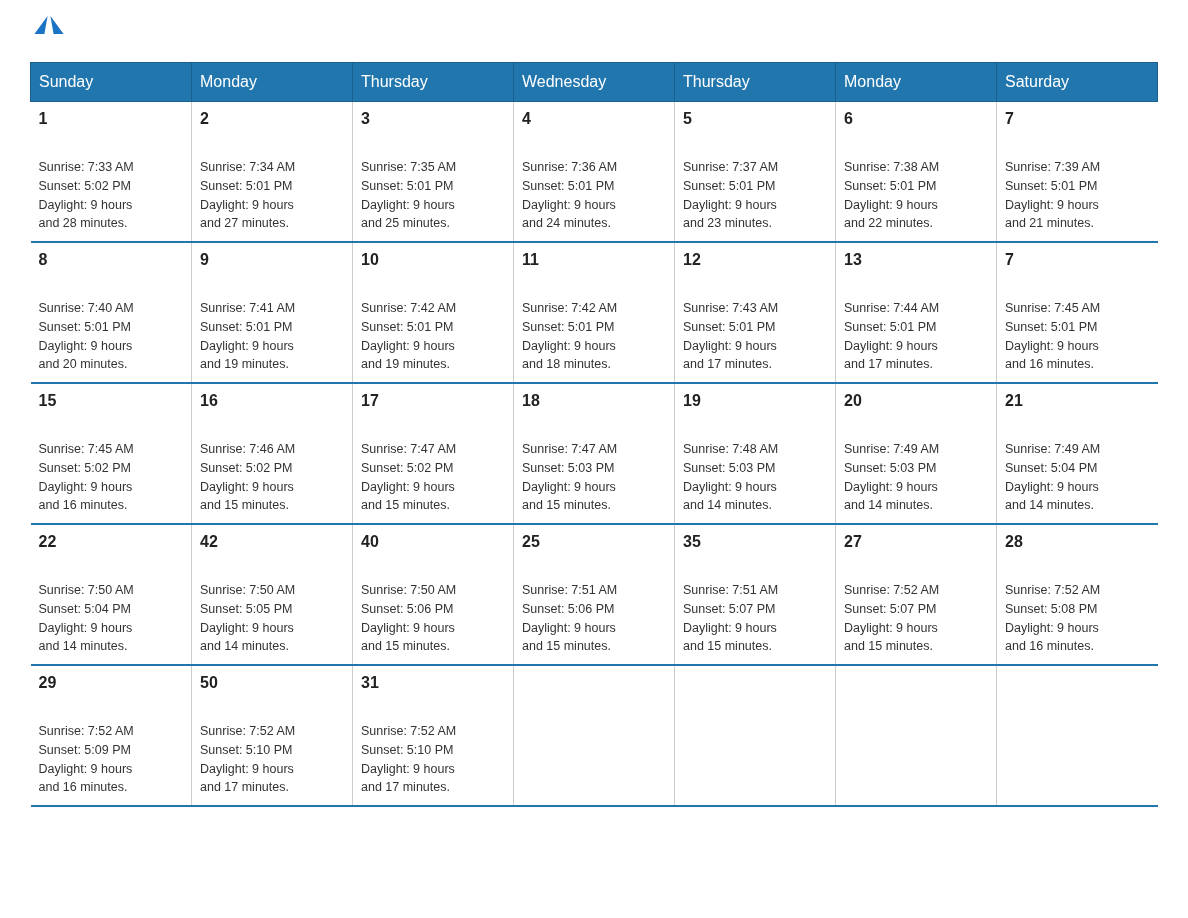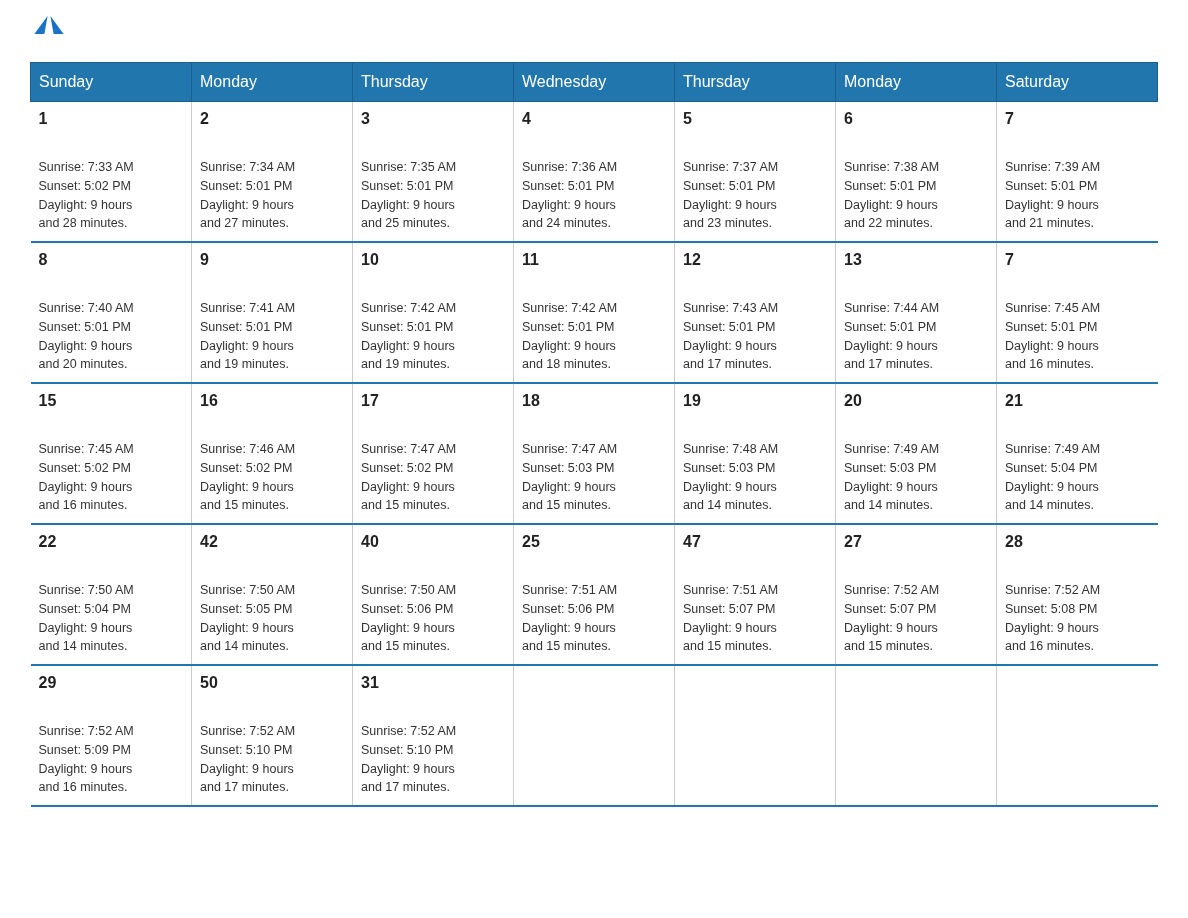--- a/index.html
+++ b/index.html
@@ -326,21 +326,21 @@
       </td>
         <td>
         <div class="day-number">25</div>
         <div class="day-info">
           Sunrise: 7:51 AM<br>
           Sunset: 5:06 PM<br>
           Daylight: 9 hours<br>and 15 minutes.
         </div>
       </td>
         <td>
-        <div class="day-number">47</div>
+        <div class="day-number">35</div>
         <div class="day-info">
           Sunrise: 7:51 AM<br>
           Sunset: 5:07 PM<br>
           Daylight: 9 hours<br>and 15 minutes.
         </div>
       </td>
         <td>
         <div class="day-number">27</div>
         <div class="day-info">
           Sunrise: 7:52 AM<br>

